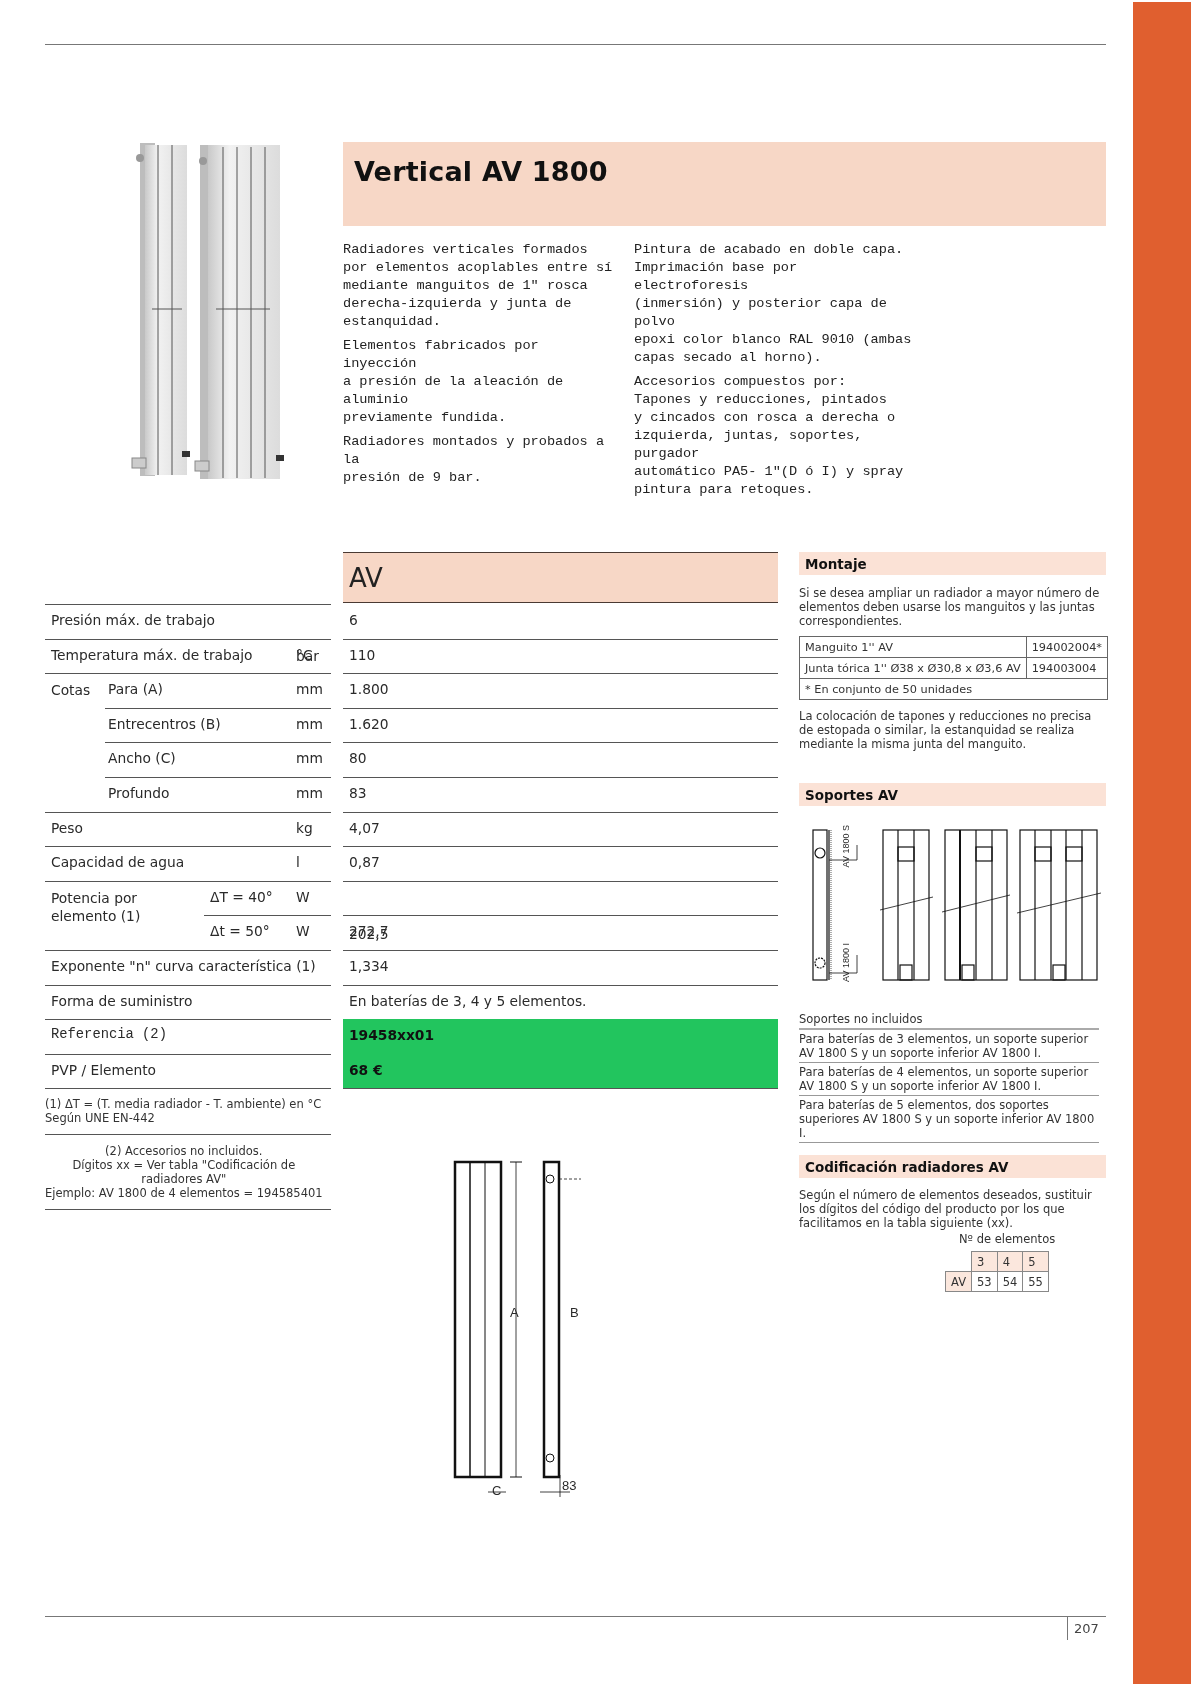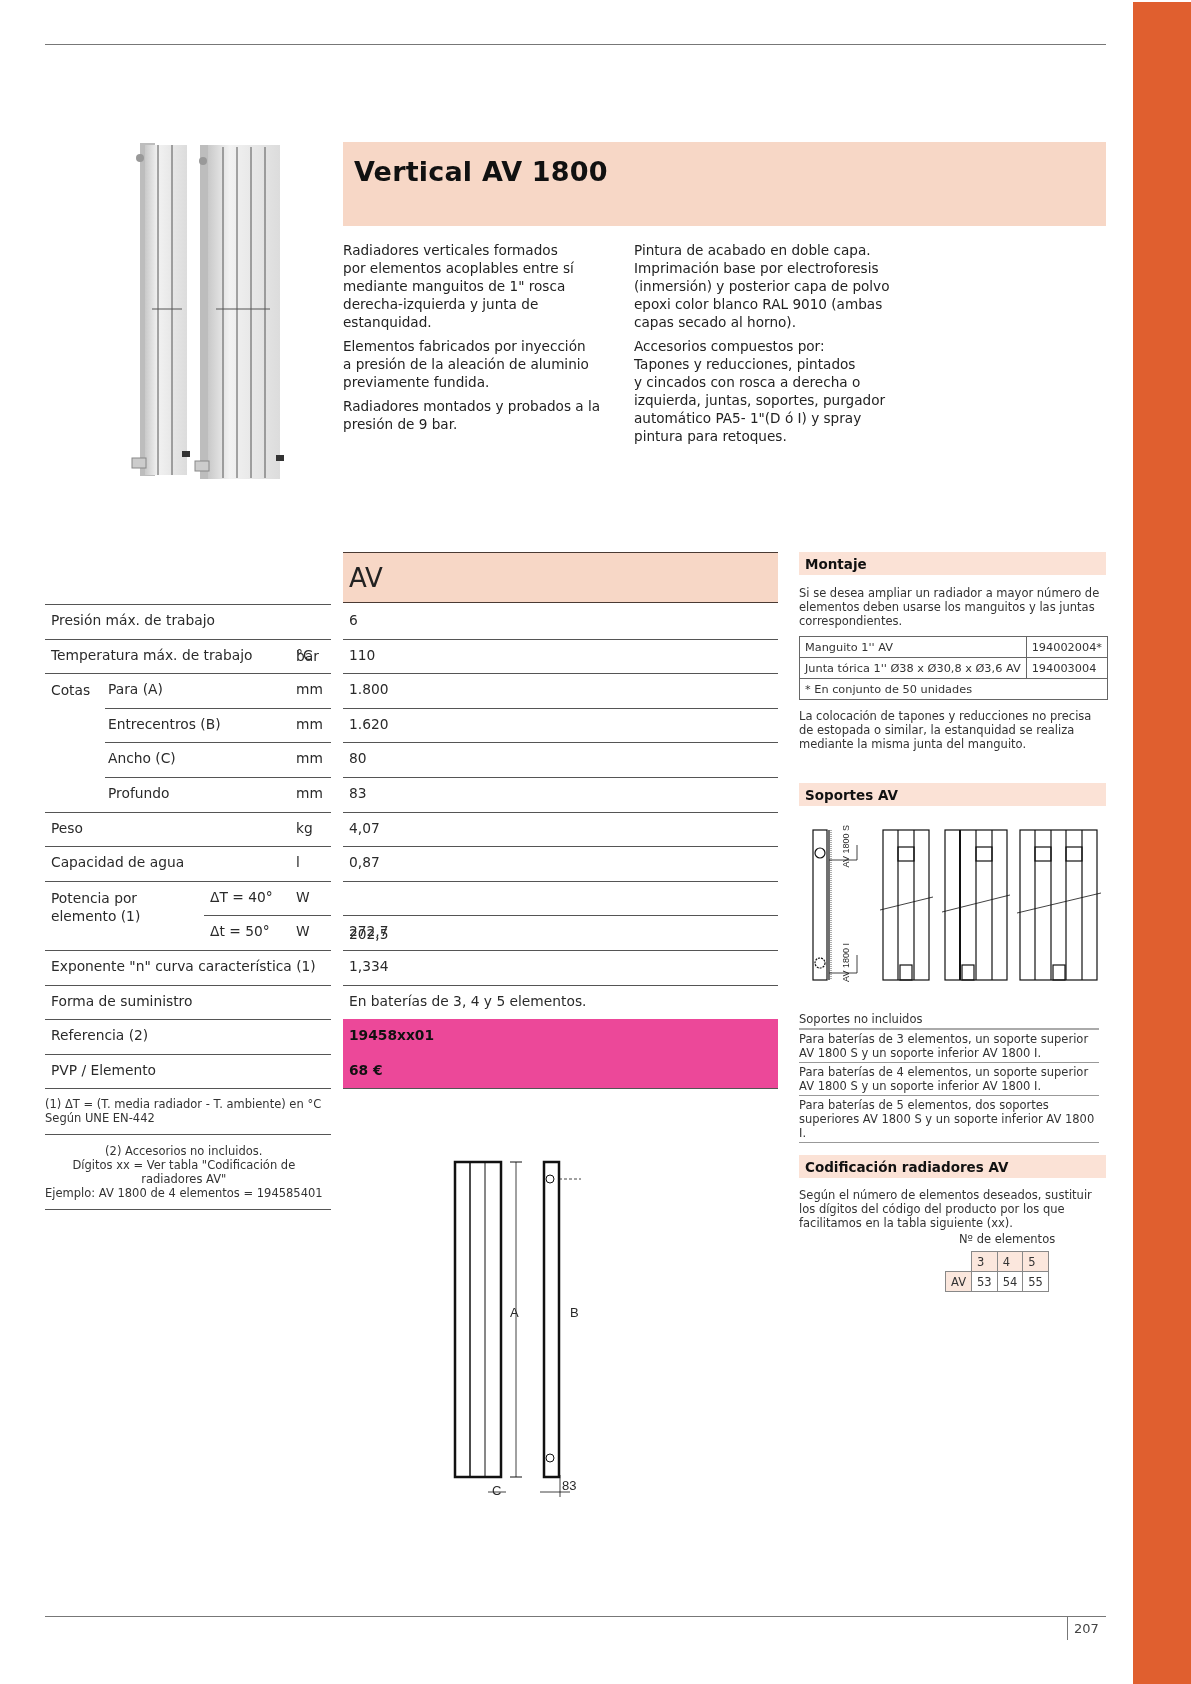--- a/index.html
+++ b/index.html
@@ -11,34 +11,34 @@
   .bottom-rule { position: absolute; left: 45px; top: 1616px; width: 1061px; height: 1px; background: #777; }
   .page-num-sep { position: absolute; left: 1067px; top: 1616px; width: 1px; height: 24px; background: #777; }
   .page-num { position: absolute; left: 1074px; top: 1621px; font-size: 13px; color: #444; }
 
   
   .photo { position: absolute; left: 120px; top: 133px; width: 172px; height: 353px; background: #ffffff; }
 
   .title-band { position: absolute; left: 343px; top: 142px; width: 763px; height: 84px; background: #f7d7c6; }
   .title-band h1 { position: absolute; left: 11px; top: 14px; font-size: 27px; font-weight: bold; color: #111; letter-spacing: 0.2px; }
 
-  .intro { position: absolute; top: 241px; font-size: 13.6px; line-height: 18px; color: #222; }
+  .intro { position: absolute; top: 241px; font-size: 13.6px; line-height: 18px; color: #222; font-family: Liberation Mono, monospace; }
   .intro p { margin-bottom: 6px; white-space: pre-line; }
   .intro.col1 { left: 343px; width: 270px; }
   .intro.col2 { left: 634px; width: 280px; }
 
   
   .av-head { position: absolute; left: 343px; top: 552px; width: 435px; height: 51px; background: #f7d7c6; border-top: 1px solid #4a3a33; border-bottom: 1px solid #4a3a33; }
   .av-head span { position: absolute; left: 6px; top: 10px; font-size: 26px; color: #222; font-weight: normal; }
   .lbl { position: absolute; color: #2a2a2a; white-space: nowrap; }
   .hline { position: absolute; height: 1px; background: #555; }
   .hline.val { background: #555; }
   .val-cell { position: absolute; left: 343px; width: 435px; font-size: 13.8px; color: #2a2a2a; }
   .val-cell span { position: absolute; left: 6px; top: 8px; }
-  .val-cell.hl { background: #ec4899; }
+  .val-cell.hl { background: #22c55e; }
   .val-cell.hl span { font-weight: bold; color: #111; }
 
   .footnote { position: absolute; left: 45px; font-size: 11.5px; line-height: 14px; color: #333; white-space: pre-line; }
 
   
   .sec-head { position: absolute; left: 799px; width: 307px; height: 23px; background: #fbe2d6; }
   .sec-head span { position: absolute; left: 6px; top: 4px; font-size: 13.5px; font-weight: bold; color: #111; }
   .sec-text { position: absolute; left: 799px; width: 302px; font-size: 11.5px; line-height: 14px; color: #333; }
 
   table.montaje { position: absolute; left: 799px; top: 636px; width: 300px; border-collapse: collapse; font-size: 11.3px; color: #333; }
@@ -205,21 +205,21 @@
       <span>1,334</span>
     </div>
     <div class="hline" style="left:45px; top:984.6px; width:286px;"></div>
     <div class="hline val" style="left:343px; top:984.6px; width:435px;"></div>
     <div class="lbl" style="left:51px; top:992.6px; font-size:13.8px;">Forma de suministro</div>
     <div class="val-cell" style="top:984.6px; height:29px;">
       <span>En baterías de 3, 4 y 5 elementos.</span>
     </div>
     <div class="hline" style="left:45px; top:1019.2px; width:286px;"></div>
     <div class="hline val" style="left:343px; top:1019.2px; width:435px;"></div>
-    <div class="lbl" style="left:51px; top:1027.2px; font-size:13.8px;">Referencia (2)</div>
+    <div class="lbl" style="left:51px; top:1027.2px; font-size:13.8px;font-family:Liberation Mono, monospace;">Referencia (2)</div>
     <div class="val-cell hl" style="top:1019.2px; height:34.6px;">
       <span>19458xx01</span>
     </div>
     <div class="hline" style="left:45px; top:1053.8px; width:286px;"></div>
     <div class="hline val" style="left:343px; top:1053.8px; width:435px;"></div>
     <div class="lbl" style="left:51px; top:1061.8px; font-size:13.8px;">PVP / Elemento</div>
     <div class="val-cell hl" style="top:1053.8px; height:34.6px;">
       <span>68 €</span>
     </div>
     <div class="hline" style="left:45px; top:1088.3999999999999px; width:286px;"></div>

